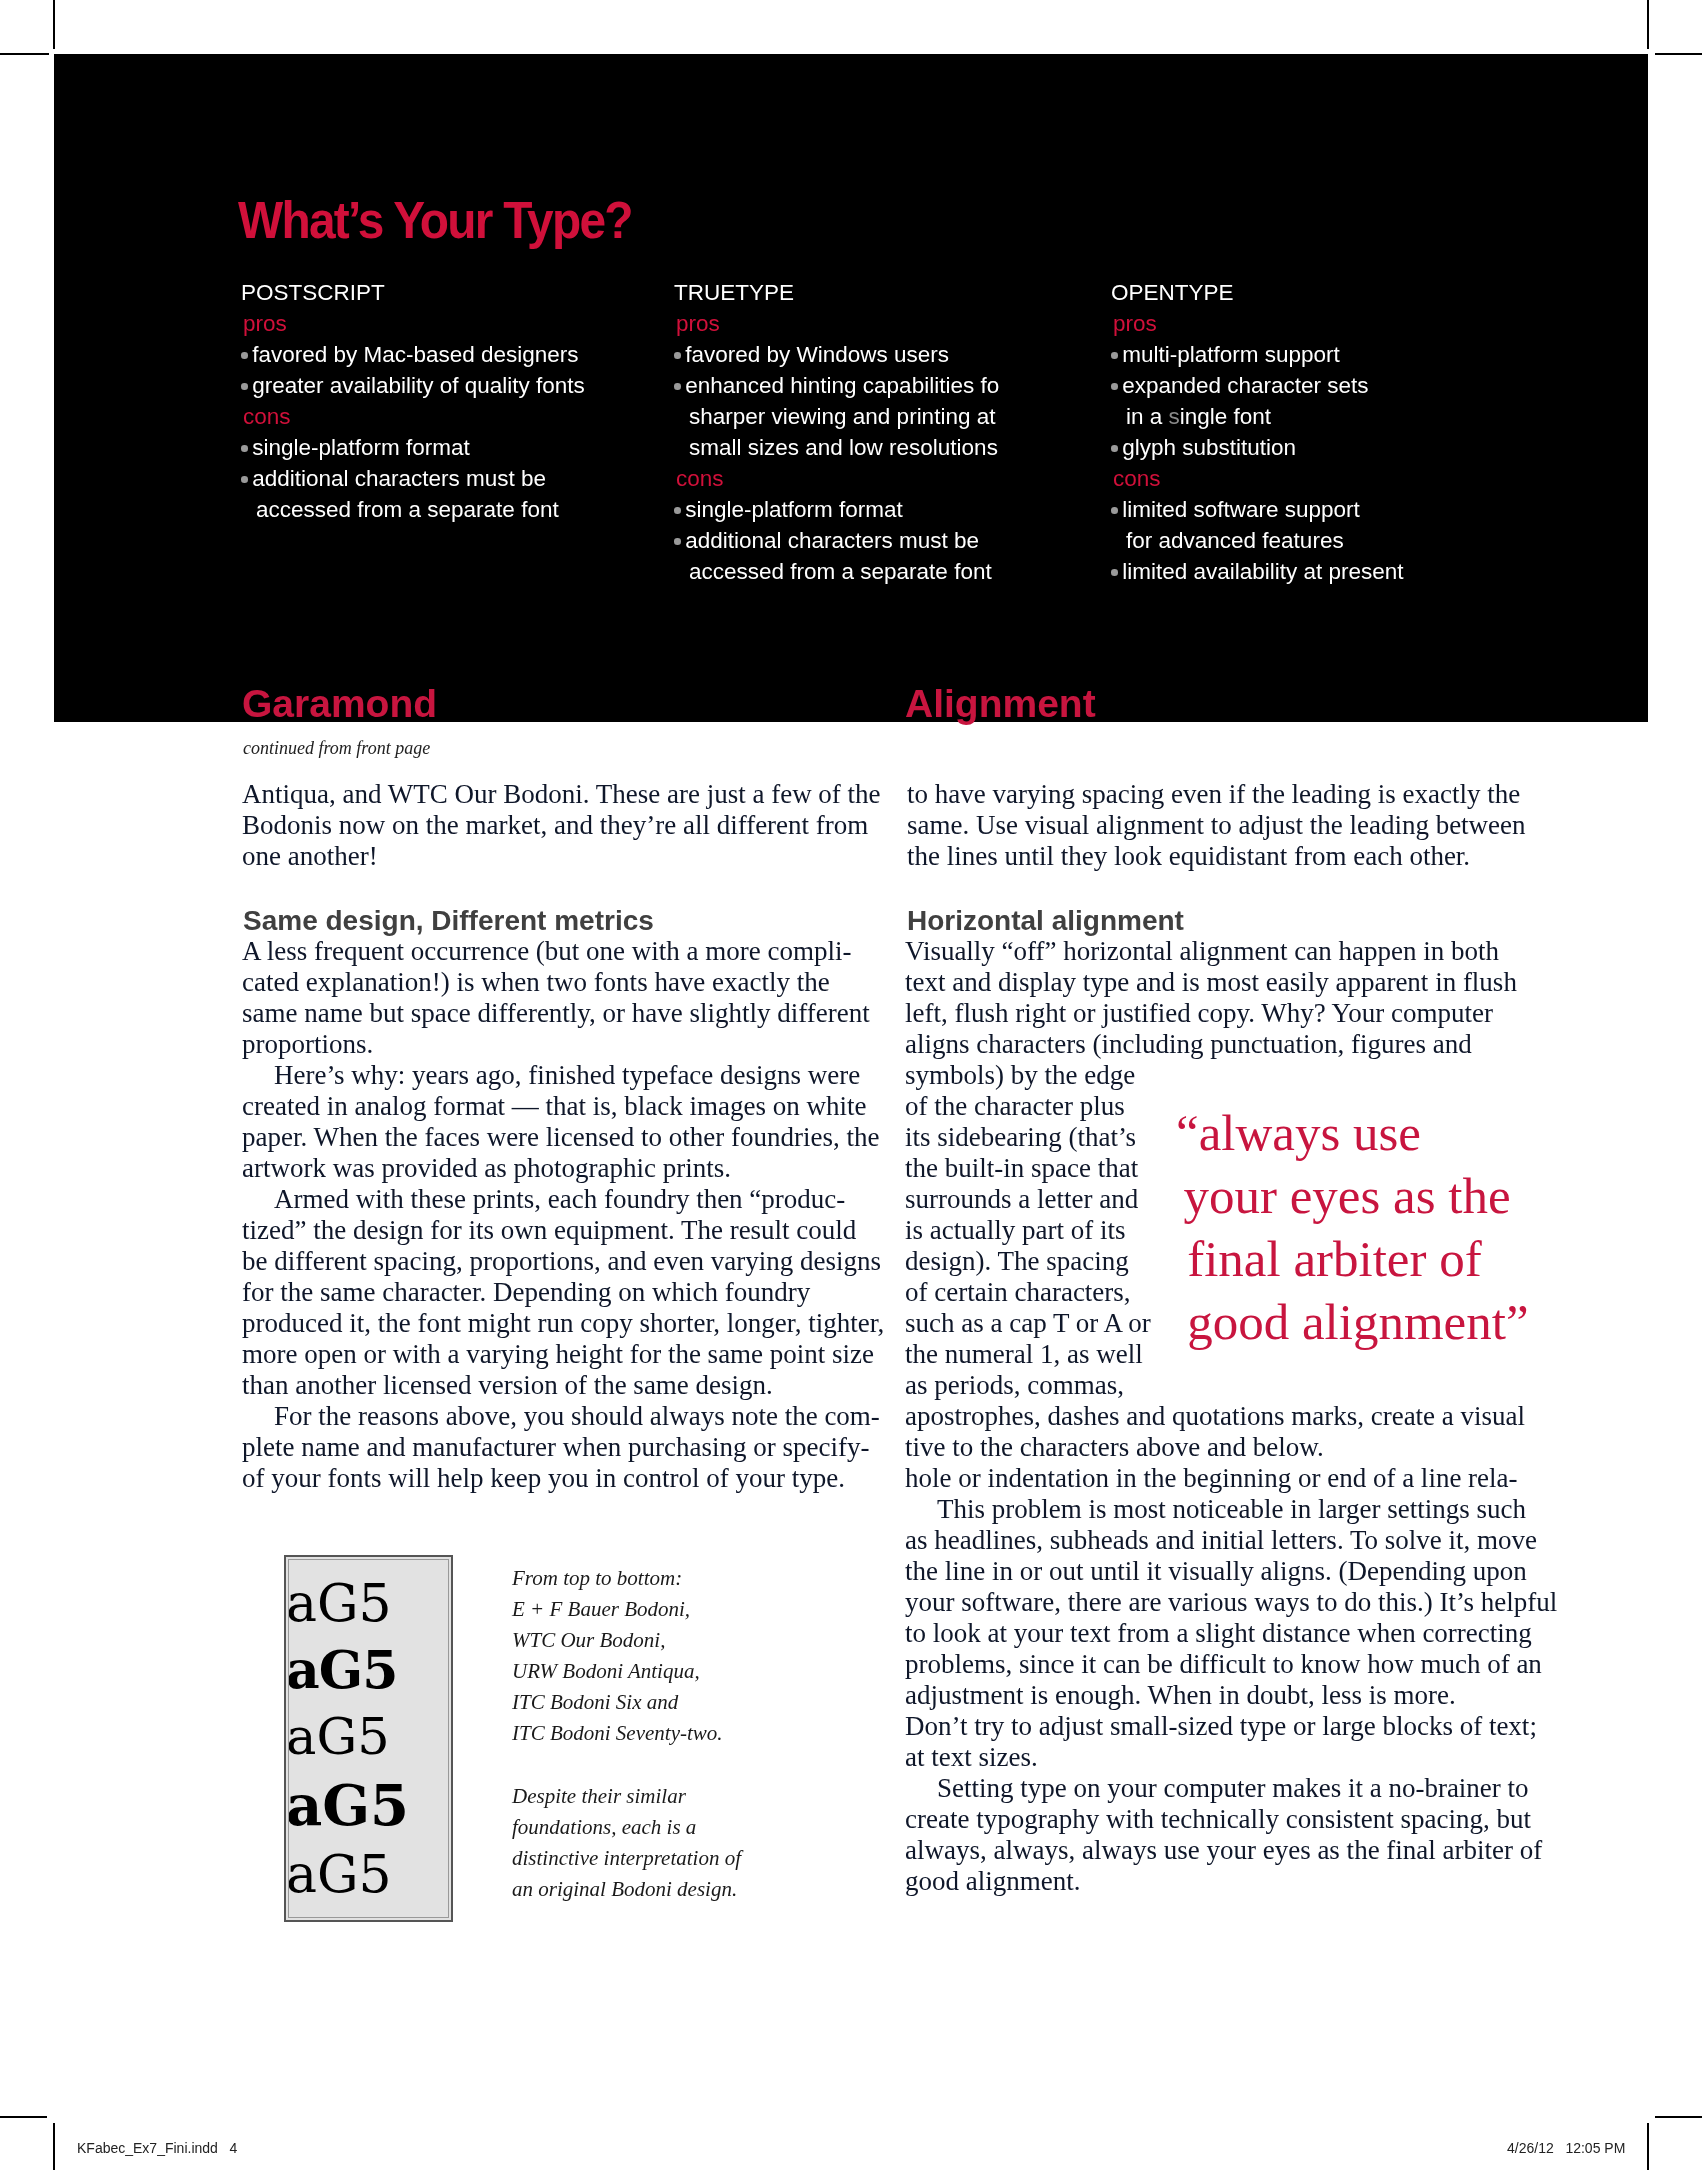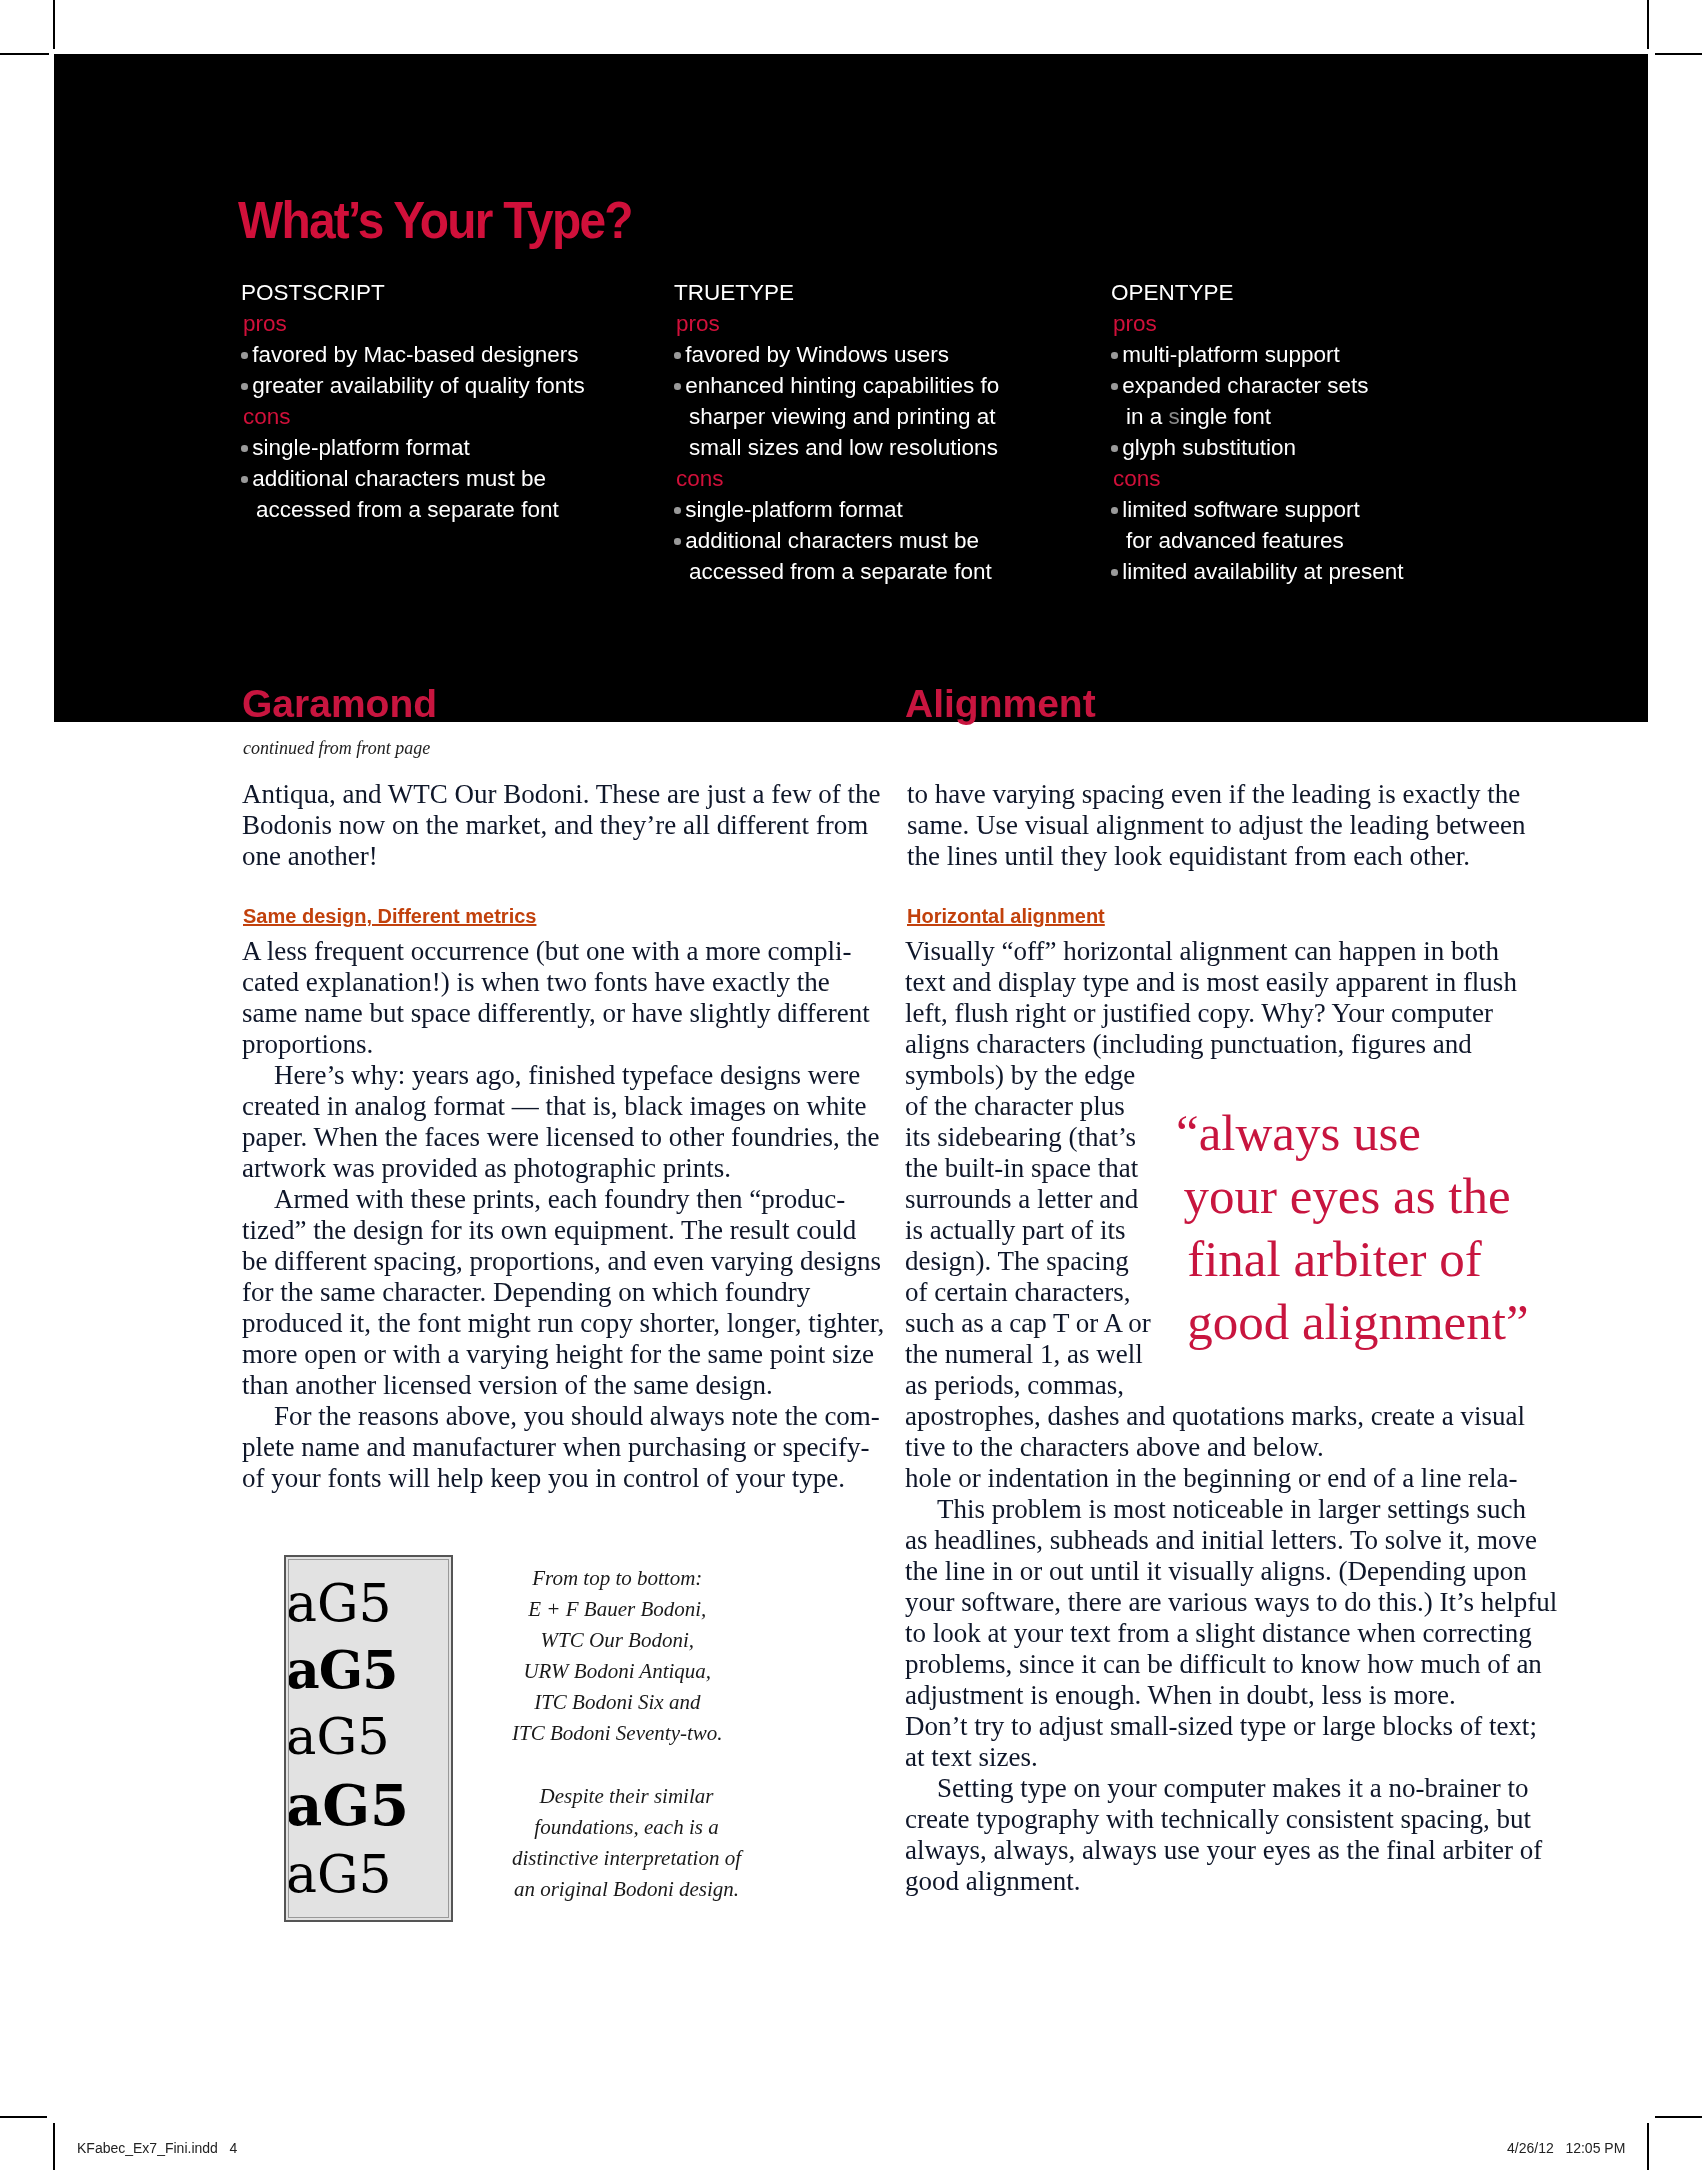--- a/index.html
+++ b/index.html
@@ -38,40 +38,40 @@
       position: absolute; font-family: "Liberation Serif", serif; font-style: italic;
       font-size: 18px; color: #222;
     }
     .body-text {
       position: absolute; font-family: "Liberation Serif", serif;
       font-size: 27px; line-height: 31px; color: #0f172a; width: 618px;
     }
     .body-text .line { white-space: nowrap; display: block; }
     .subhead {
       position: absolute; font-family: "Liberation Sans", sans-serif; font-weight: bold;
-      font-size: 20px; color: #c2410c; white-space: nowrap; text-decoration: underline;
+      font-size: 28px; color: #404040; white-space: nowrap;
     }
     .specimen {
       position: absolute; left: 284px; top: 1555px; width: 169px; height: 367px;
       background: #e2e2e2; border: 2.8px double #555; box-sizing: border-box;
       outline: 0.9px solid #999; outline-offset: -5.6px;
       display: flex; flex-direction: column; justify-content: space-around; 
       padding: 13px 0;
     }
     .specimen .glyph {
       font-family: "DejaVu Serif", serif; font-size: 52px; line-height: 1; color: #000;
     }
     .specimen .g1 { font-weight: normal; }
     .specimen .g2 { font-weight: bold; letter-spacing: -0.9px; }
     .specimen .g3 { font-weight: normal; font-size: 51px; }
     .specimen .g4 { font-weight: bold; font-size: 56px; }
     .specimen .g5 { font-weight: normal; }
     .caption {
       position: absolute; left: 512px; font-family: "Liberation Serif", serif;
-      font-style: italic; font-size: 21px; line-height: 31px; color: #1a1a1a; text-align: center;
+      font-style: italic; font-size: 21px; line-height: 31px; color: #1a1a1a;
     }
     .caption span { display: block; white-space: nowrap; }
     .pull-quote {
       position: absolute; left: 1176px; top: 1102px;
       font-family: "Liberation Serif", serif; font-size: 51px; line-height: 63px;
       color: #c8153f; white-space: nowrap;
     }
     .pull-quote span { display: block; }
     .footer {
       position: absolute; font-family: "Liberation Sans", sans-serif; font-size: 14px;

